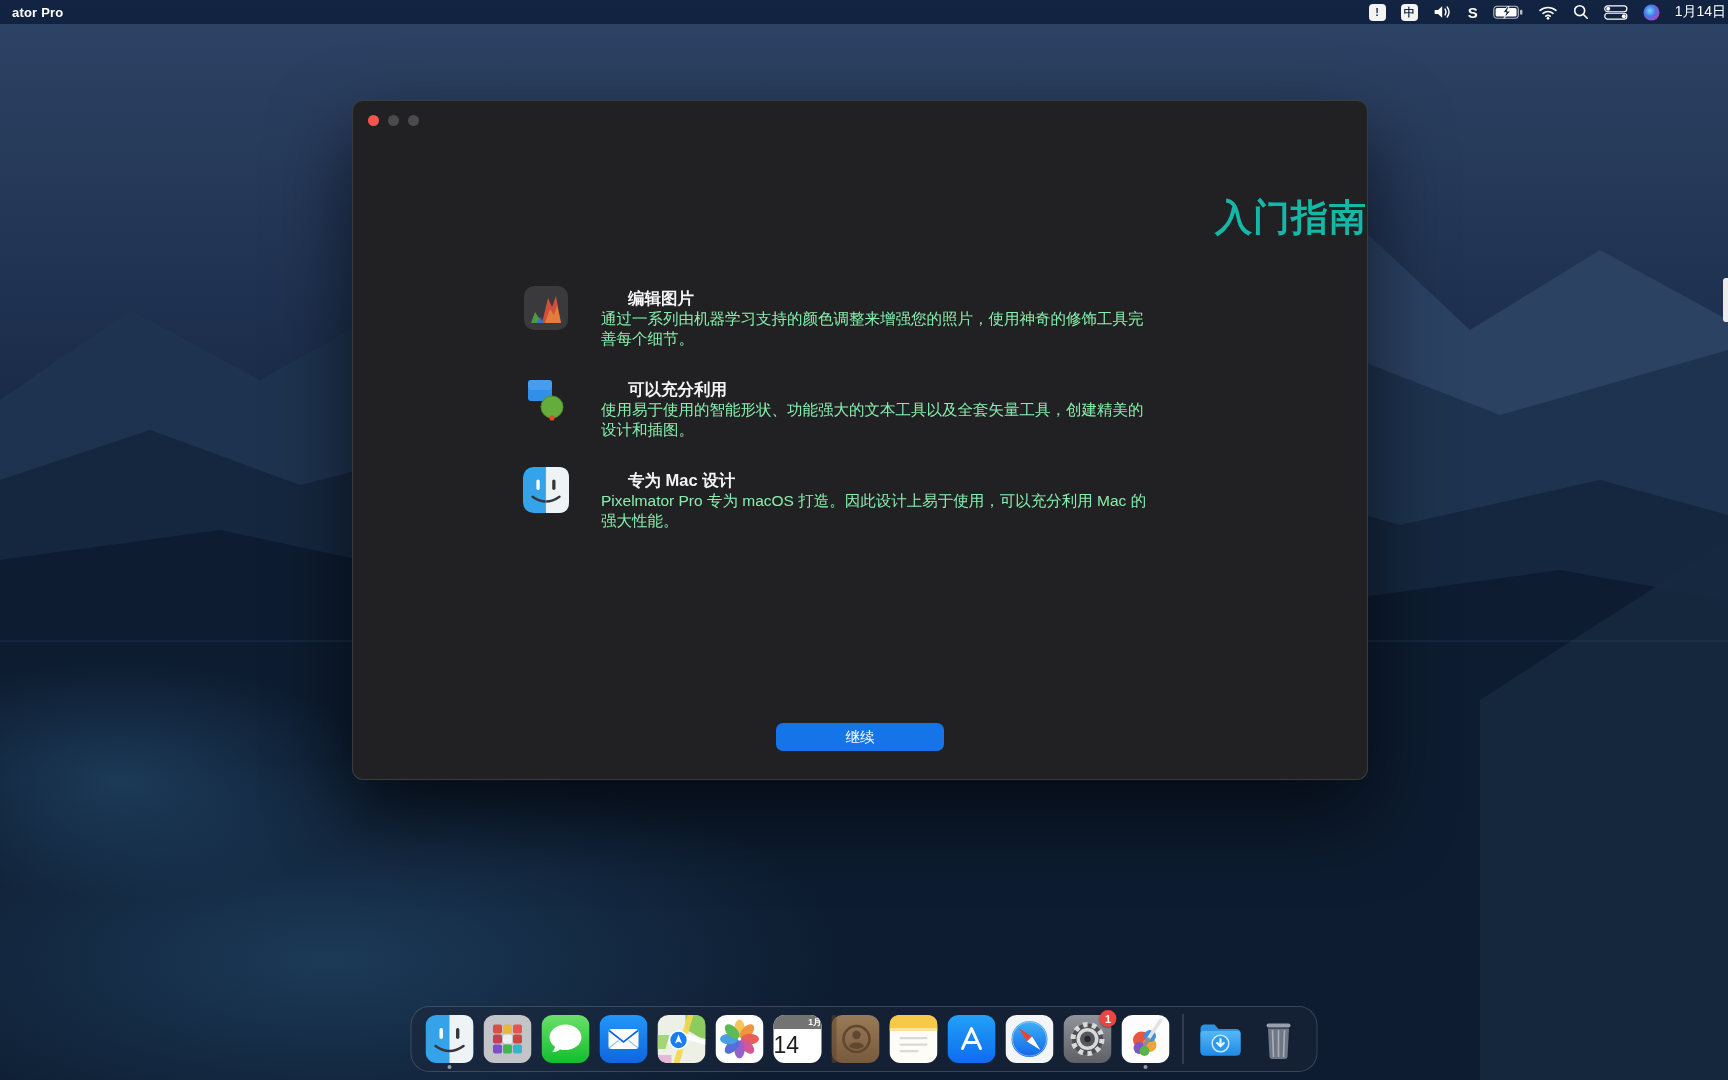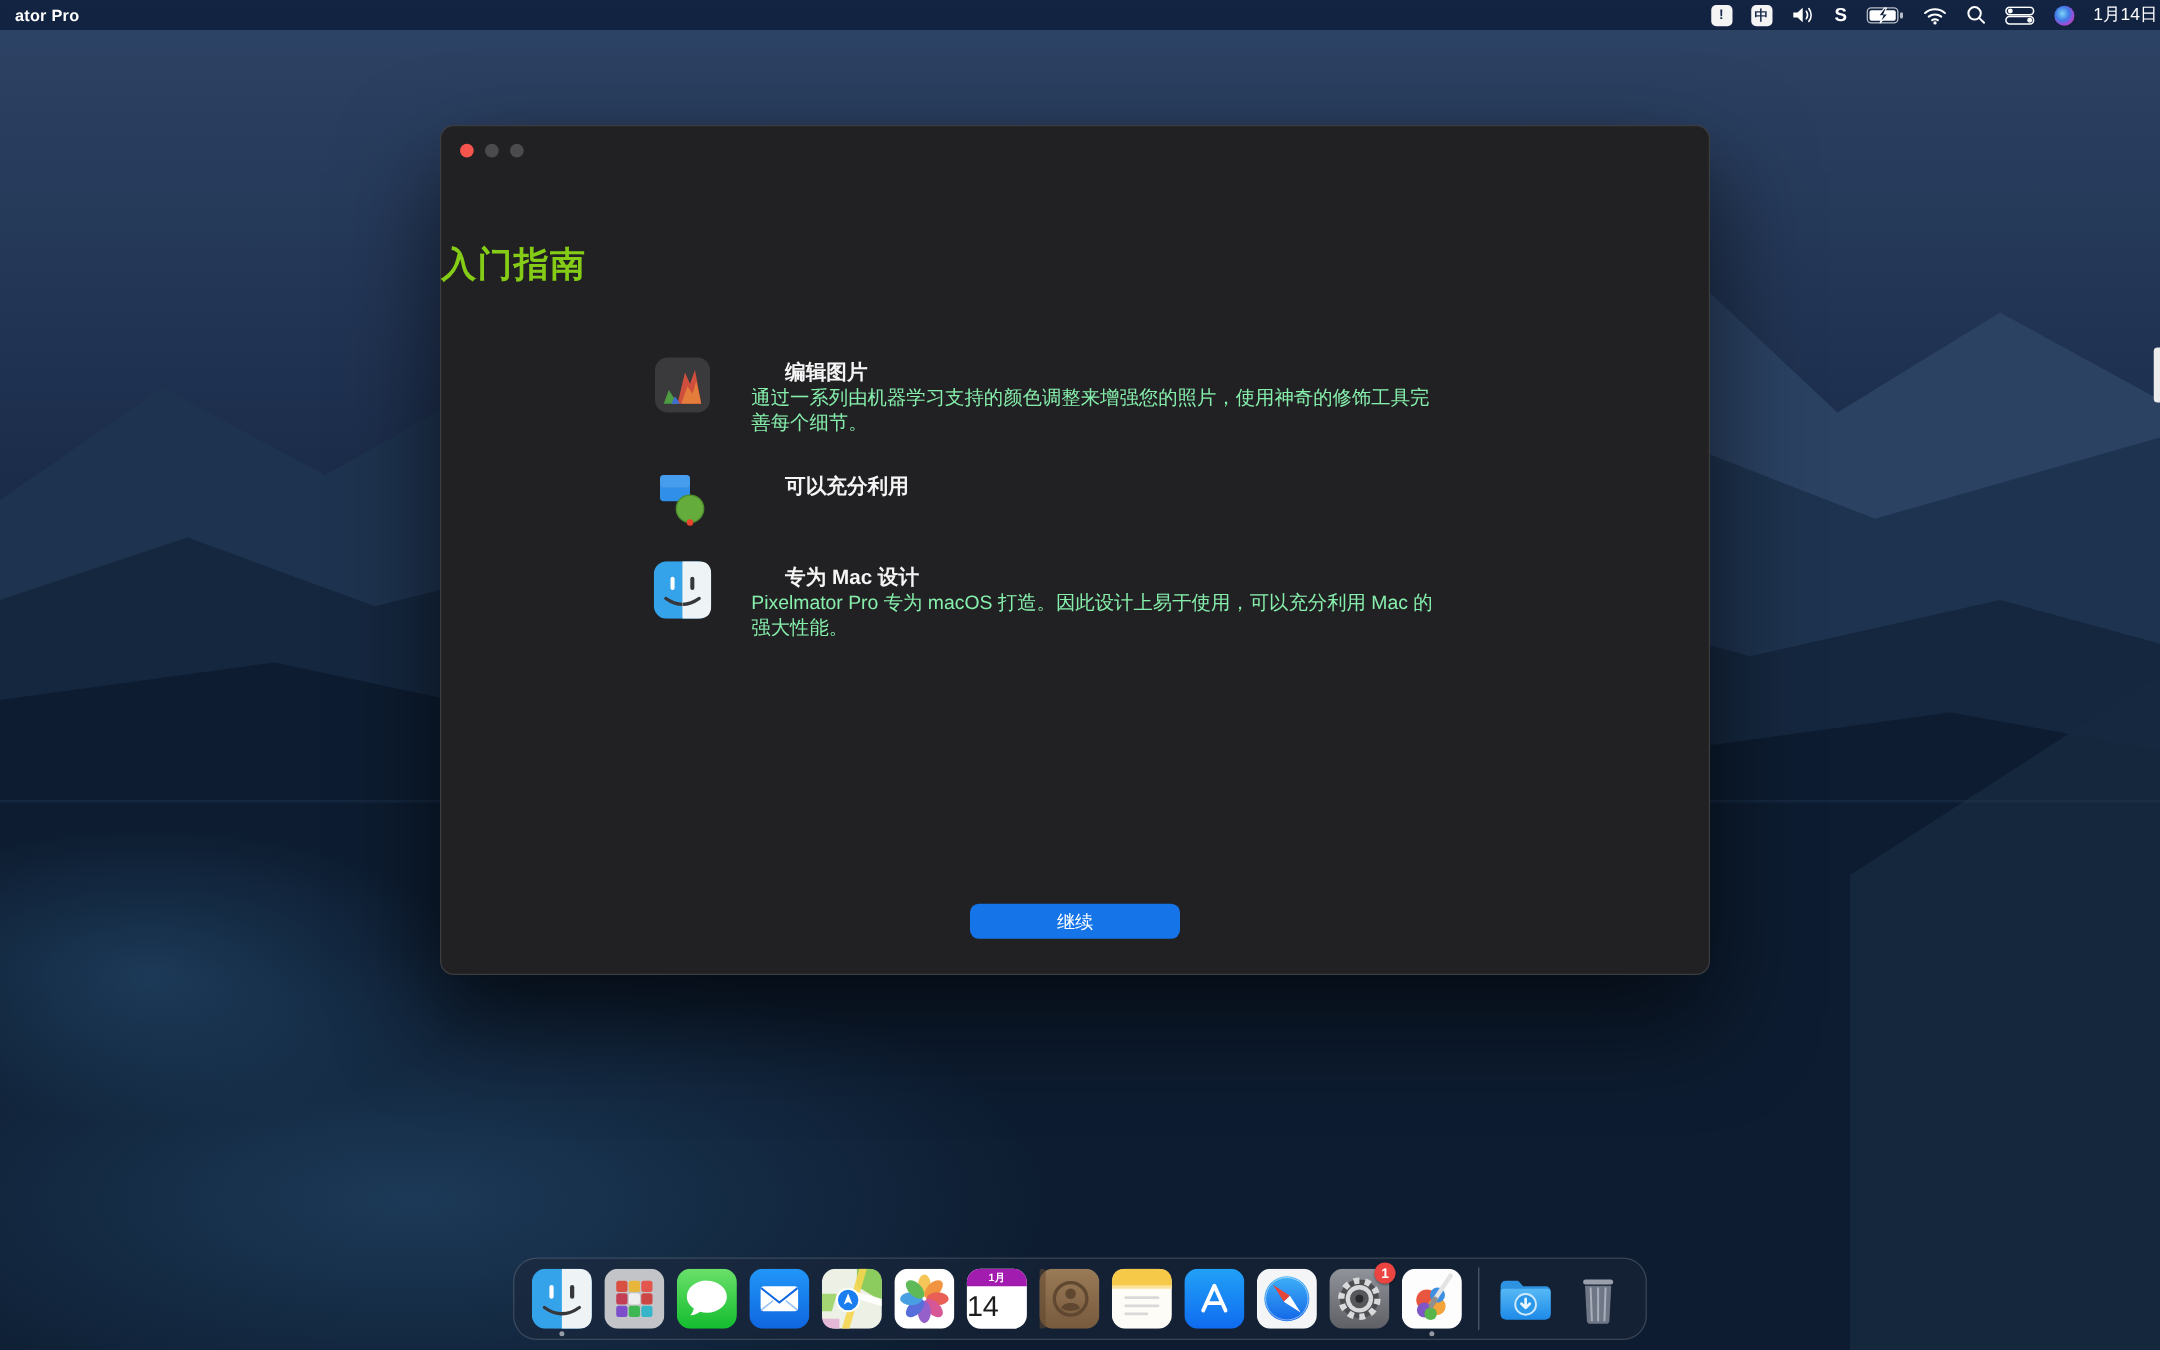--- a/index.html
+++ b/index.html
@@ -23,22 +23,22 @@
   .mb-icon { display:flex; align-items:center; }
 
   
   .dialog { position:absolute; left:352px; top:100px; width:1016px; height:680px;
             background:#212123; border:1px solid rgba(255,255,255,0.12);
             border-radius:11px; box-shadow:0 34px 80px rgba(0,0,0,.6); z-index:20; }
   .traffic { position:absolute; top:14px; left:15px; display:flex; gap:9px; }
   .tl { width:11px; height:11px; border-radius:50%; }
   .tl-close { background:#f5554d; }
   .tl-dim { background:#4b4b4d; }
-  .dlg-title { position:absolute; top:92px; left:0; width:100%; text-align:left;
-               color:#84cc16; font-size:28px; font-weight:bold; letter-spacing:1px; }
+  .dlg-title { position:absolute; top:92px; left:0; width:100%; text-align:right;
+               color:#14b8a6; font-size:37px; font-weight:bold; letter-spacing:1px; }
   .features { position:absolute; left:170px; top:186px; width:640px; }
   .feature { display:flex; margin-bottom:29px; }
   .f-icon { width:46px; height:46px; flex:0 0 46px; margin-right:32px; margin-top:-2px; }
   .f-text { width:560px; }
   .f-title { color:#f5f5f5; font-size:16.5px; font-weight:bold; line-height:22px;margin-left:27px; }
   .f-body { color:#86efac; font-size:15.5px; line-height:20px; width:552px; }
   .continue-btn { position:absolute; left:50%; transform:translateX(-50%); bottom:28px;
                   width:168px; height:28px; background:#1474e8; border:none; border-radius:7px;
                   color:#fff; font-size:14.5px; font-weight:500; cursor:pointer;
                   display:flex; align-items:center; justify-content:center;
@@ -48,22 +48,22 @@
   .dock { position:absolute; left:50%; transform:translateX(-50%); bottom:8px;
           display:flex; align-items:center; padding:7px 9px;
           background:rgba(28,38,58,0.55); border:1px solid rgba(255,255,255,0.16);
           border-radius:19px; z-index:40; }
   .dock-item { position:relative; width:48px; height:48px; margin:0 5px; }
   .dock-item svg { display:block; }
   .run-dot { position:absolute; bottom:-6px; left:50%; transform:translateX(-50%);
              width:4px; height:4px; border-radius:50%; background:rgba(255,255,255,0.55); }
   .dock-sep { width:1px; height:50px; background:rgba(255,255,255,0.25); margin:0 8px; }
   .cal-icon { width:48px; height:48px; border-radius:11px; background:#fff; overflow:hidden; }
-  .cal-head { height:14px; background:#a21caf; color:#fff; font-size:8.5px; line-height:14px;
-              text-align:center; font-weight:bold; }
+  .cal-head { height:14px; background:#737373; color:#fff; font-size:8.5px; line-height:14px;
+              text-align:right; font-weight:bold; }
   .cal-day { color:#1d1d1f; font-size:23px; line-height:32px; text-align:left; font-weight:300; }
   .dock-badge { position:absolute; top:-5px; right:-5px; width:17px; height:17px; border-radius:50%;
                 background:#ec4441; color:#fff; font-size:11px; font-weight:bold;
                 display:flex; align-items:center; justify-content:center;
                 box-shadow:0 1px 2px rgba(0,0,0,.4); }
 
   .edge-artifact { position:absolute; right:0; top:278px; width:5px; height:44px;
                    background:#ececec; border-radius:3px 0 0 3px; z-index:30; }
 </style>
 </head>
@@ -192,20 +192,21 @@
           <svg width="46" height="46" viewBox="0 0 46 46">
             <rect x="5" y="4" width="24" height="21" rx="3" fill="#2f8fe9"></rect>
             <rect x="5" y="4" width="24" height="10" rx="3" fill="#5aa8f0" opacity="0.55"></rect>
             <circle cx="29" cy="31" r="11" fill="#64ad3c"></circle>
             <circle cx="29" cy="31" r="11" fill="none" stroke="#4c8c2e" stroke-width="1"></circle>
             <circle cx="29" cy="42" r="2.6" fill="#e8442e"></circle>
           </svg>
         </span>
         <div class="f-text">
           <div class="f-title">可以充分利用</div>
+          <div class="f-body">使用易于使用的智能形状、功能强大的文本工具以及全套矢量工具，创建精美的设计和插图。</div>
         </div>
       </div>
 
 
       <div class="feature">
         <span class="f-icon">
           <svg width="46" height="46" viewBox="0 0 48 48">
             <rect x="0" y="0" width="48" height="48" rx="11" fill="#35a3ea"></rect>
             <path d="M24 0 H37 Q48 0 48 11 V37 Q48 48 37 48 H24 Z" fill="#eef3f6"></path>
             <rect x="14" y="13" width="3.4" height="11" rx="1.7" fill="#ffffff"></rect>

